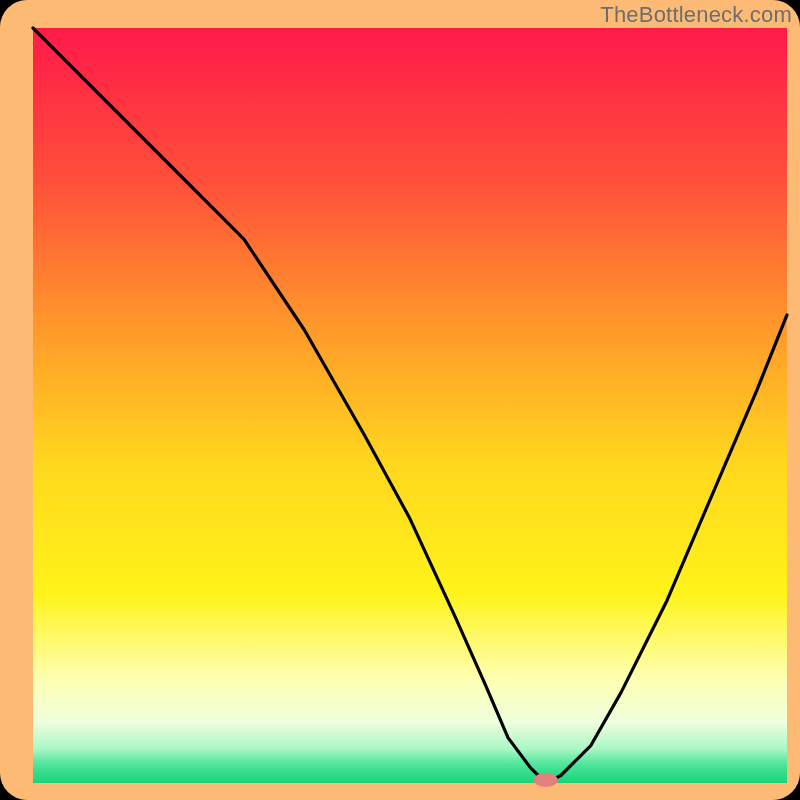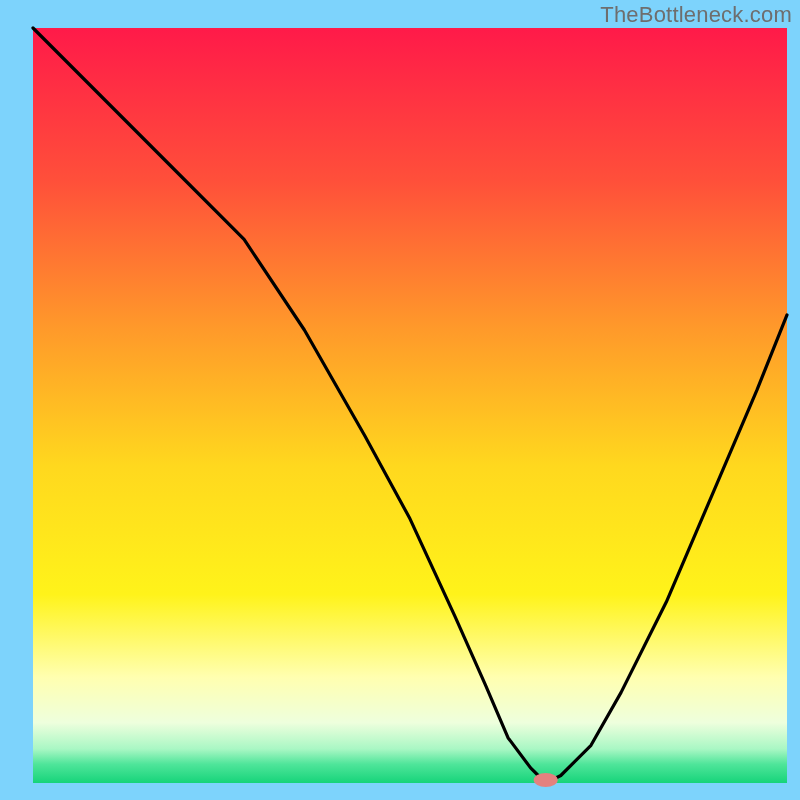--- a/index.html
+++ b/index.html
@@ -8,21 +8,22 @@
     width: 800px;
     height: 800px;
     background: #000;
     overflow: hidden;
     font-family: Arial, Helvetica, sans-serif;
   }
   .frame {
     position: relative;
     width: 800px;
     height: 800px;
-    background: #7dd3fc;
+    background: #fdba74;
+    border-radius: 27px;
   }
   .watermark {
     position: absolute;
     top: 2px;
     right: 8px;
     font-size: 22px;
     font-weight: 500;
     color: #6e6e6e;
     letter-spacing: 0.2px;
     z-index: 5;

